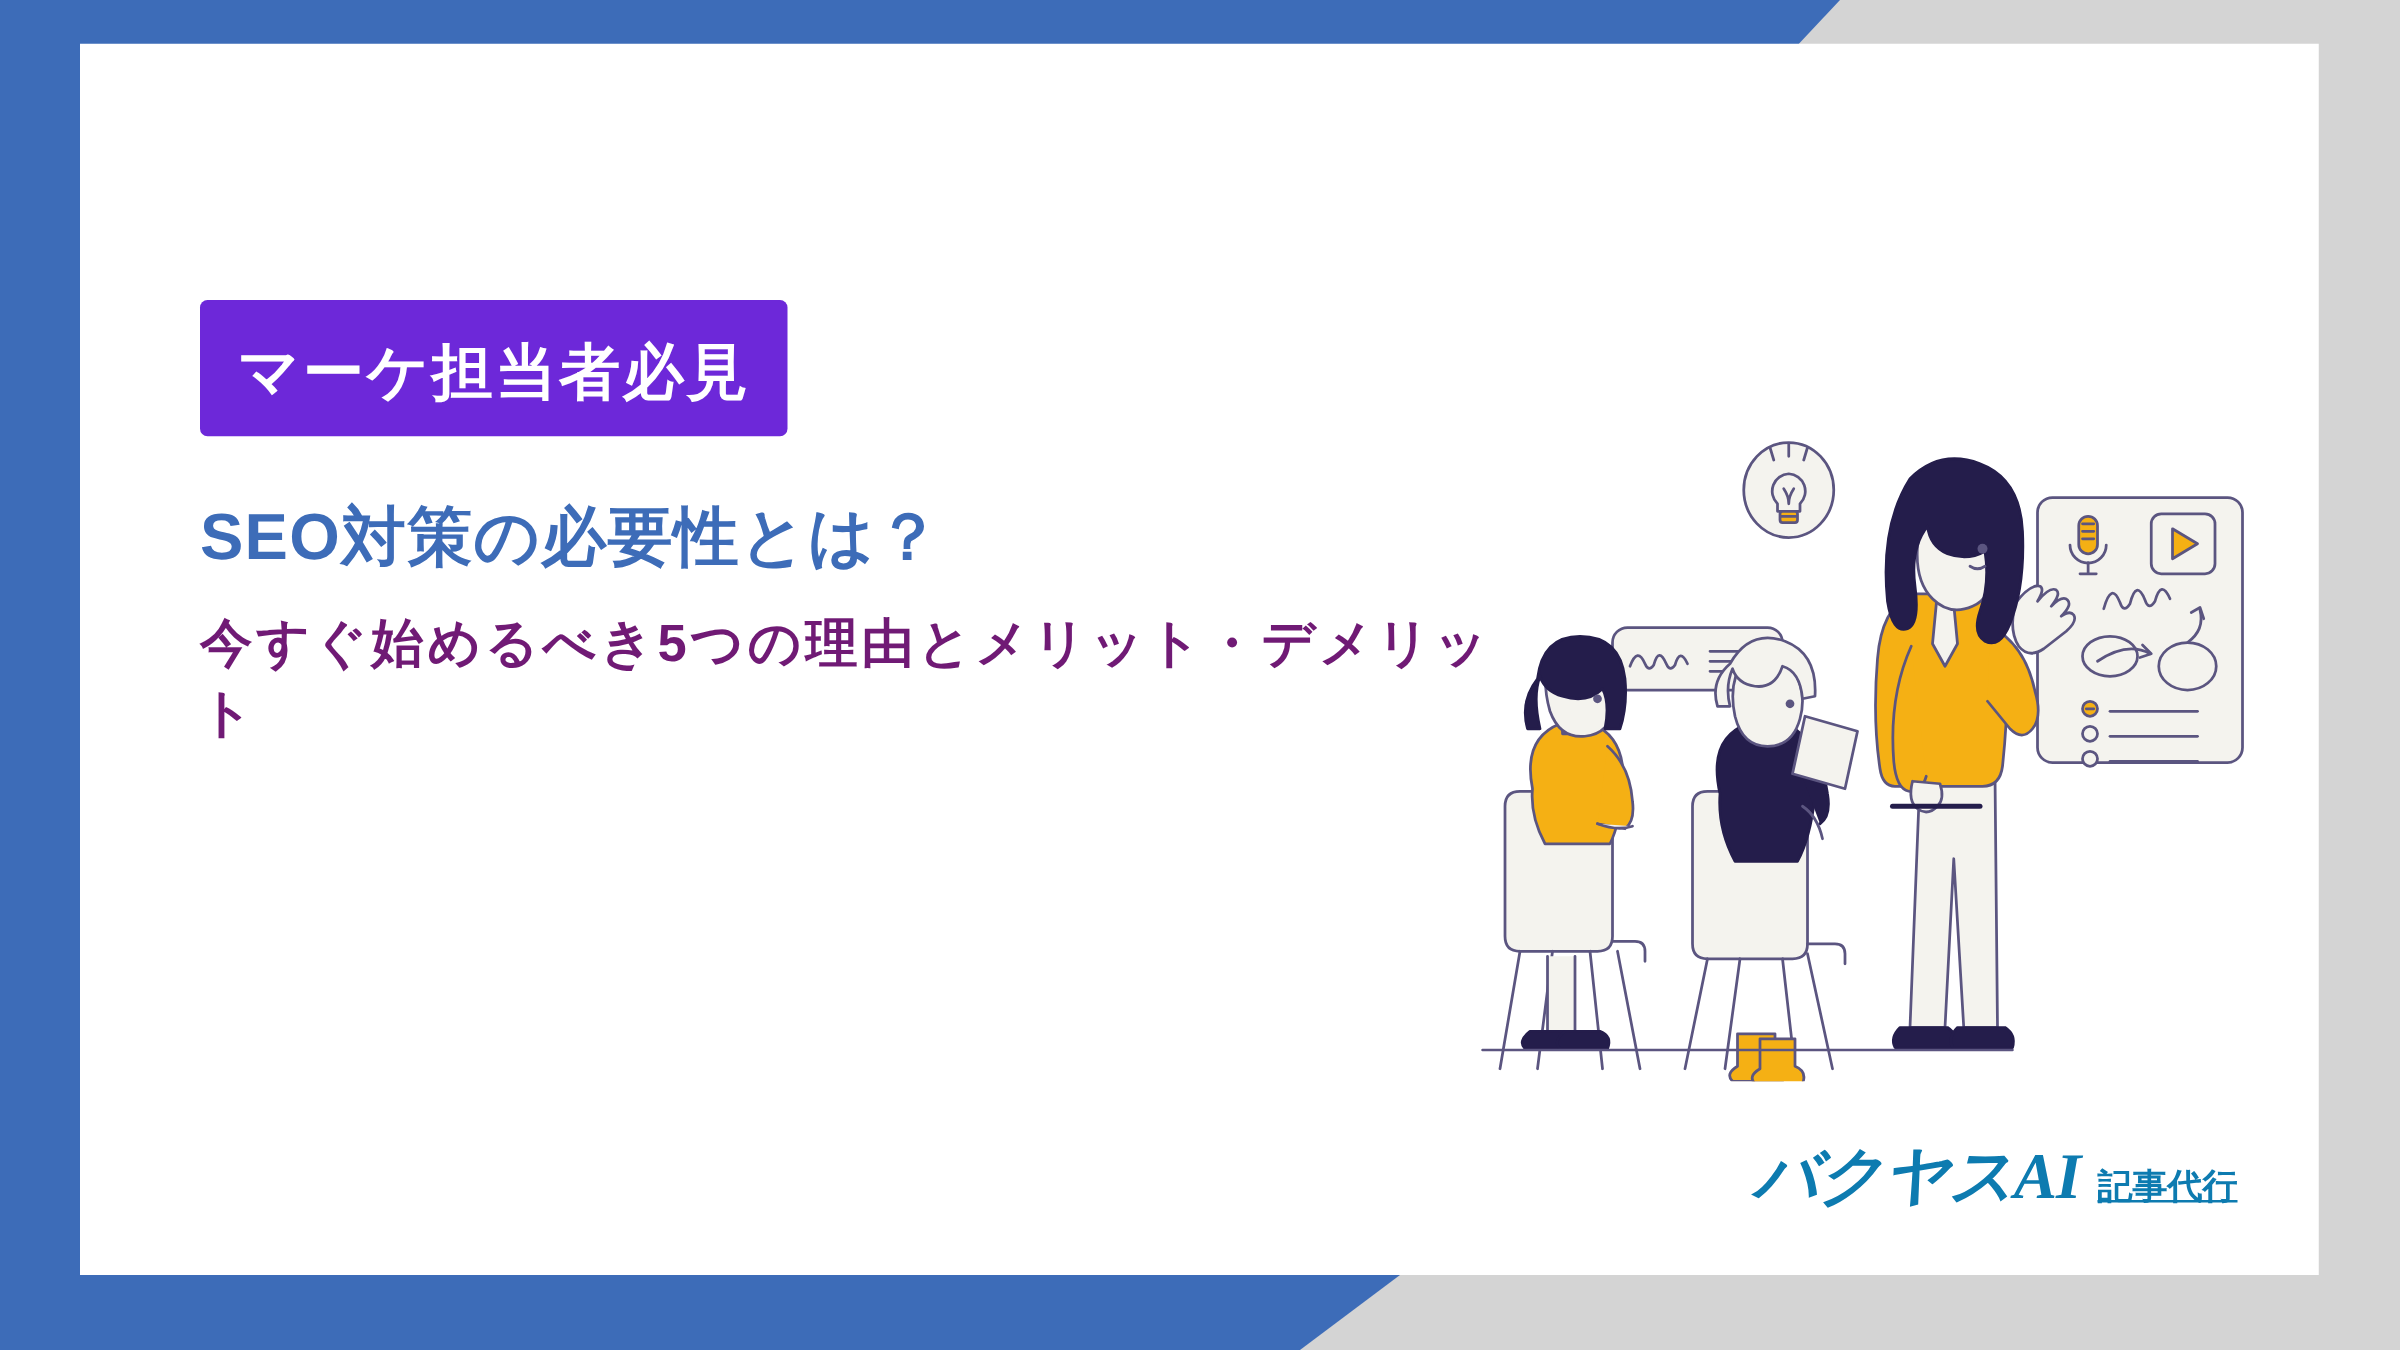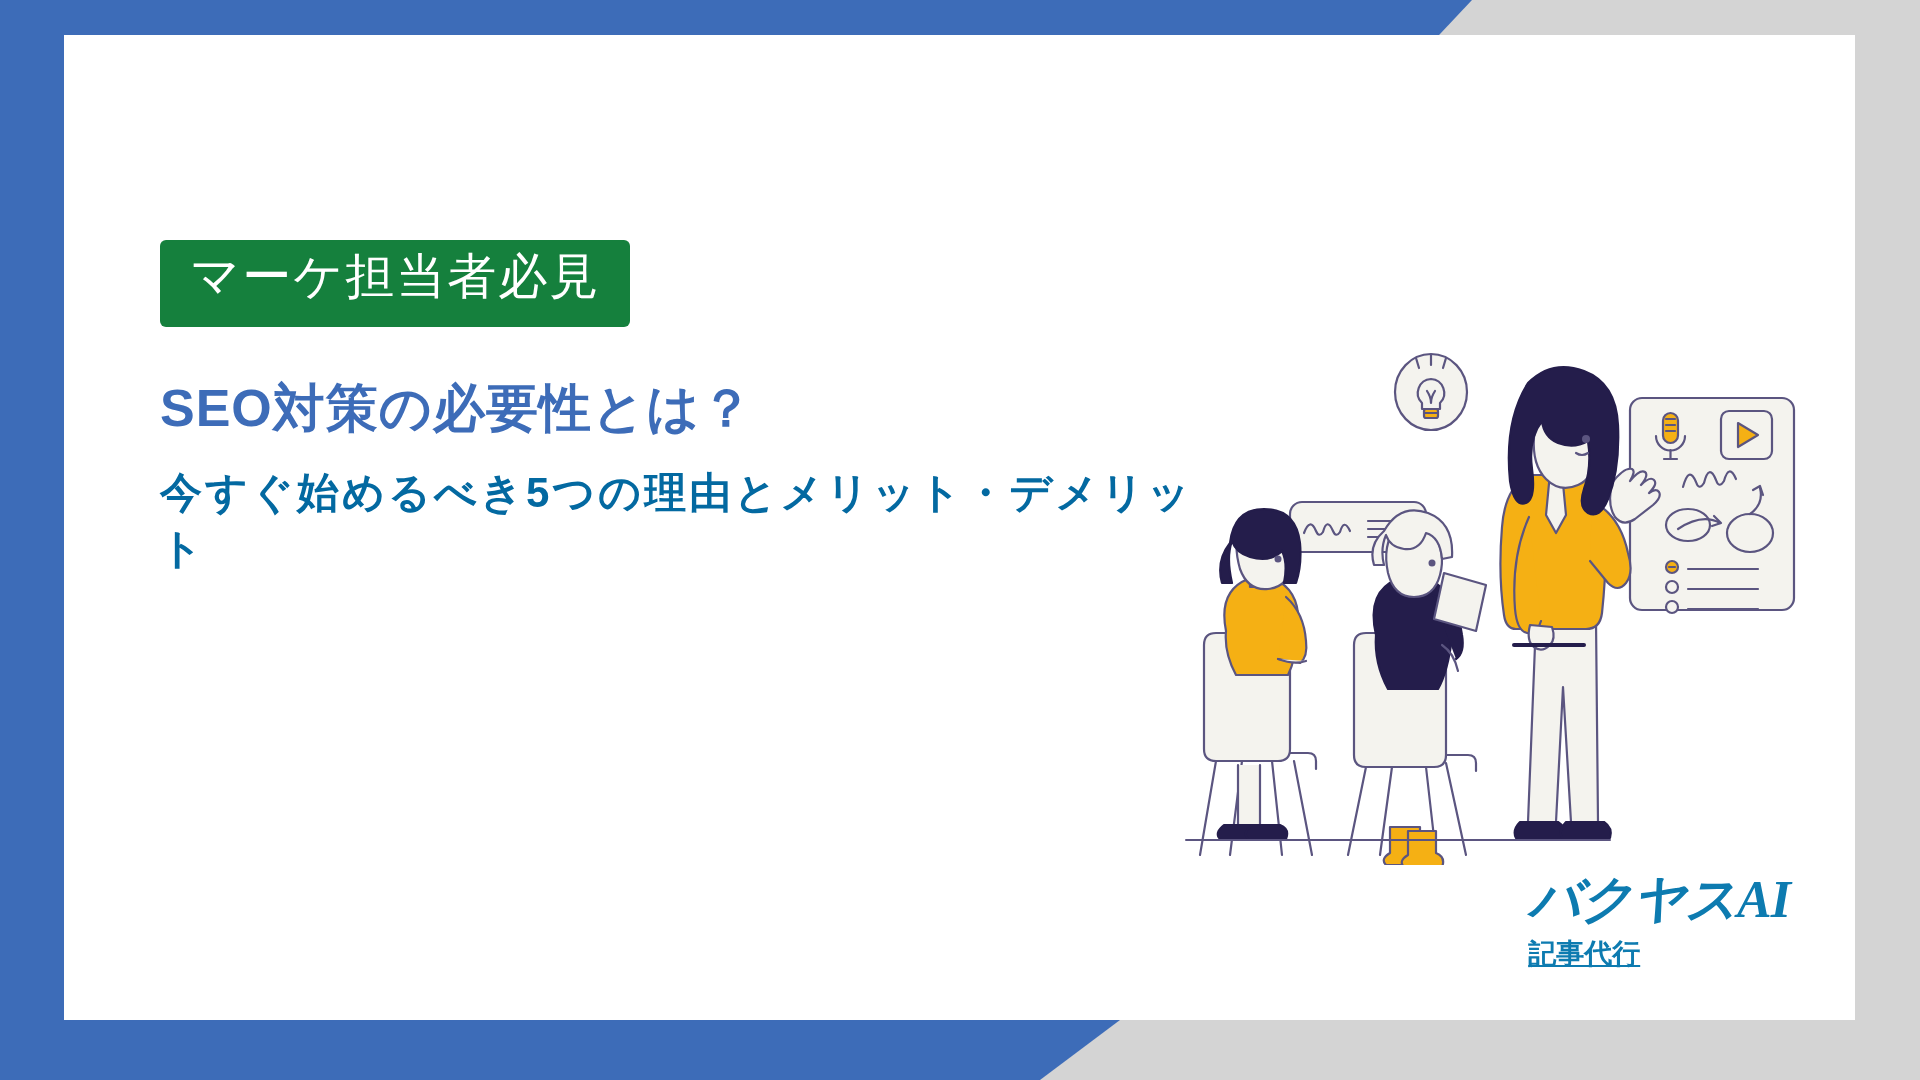--- a/index.html
+++ b/index.html
@@ -26,61 +26,60 @@
   
   .text-block{
     position:absolute;
     left:160px;top:240px;
     width:1040px;
     z-index:6;
   }
 
   .badge{
     display:inline-block;
-    background:#15803d;
+    background:#6d28d9;
     color:#ffffff;
     font-size:49px;
-    font-weight:400;
+    font-weight:700;
     letter-spacing:2px;
     line-height:1;
-    padding:12px 30px 26px 30px;
+    padding:34px 30px 26px 30px;
     border-radius:6px;
     white-space:nowrap;
   }
 
   .headline{
     margin-top:52px;
     color:#3d6cb8;
     font-size:52px;
     font-weight:700;
     letter-spacing:1px;
     line-height:1.15;
     white-space:nowrap;
   }
 
   .subhead{
     margin-top:26px;
-    color:#0369a1;
+    color:#701a75;
     font-size:42px;
     font-weight:700;
     letter-spacing:3px;
     line-height:1.35;
     width:1040px;
   }
 
   
   .logo{
     position:absolute;
     right:130px;bottom:112px;
     z-index:6;
     display:flex;
     align-items:baseline;
     gap:14px;
     color:#0d7bb0;
-    flex-direction:column;
   }
   .logo-main{
     font-family:"Liberation Serif","DejaVu Serif",serif;
     font-size:52px;
     font-weight:700;
     font-style:italic;
     letter-spacing:-1px;
     line-height:1;
   }
   .logo-sub{

